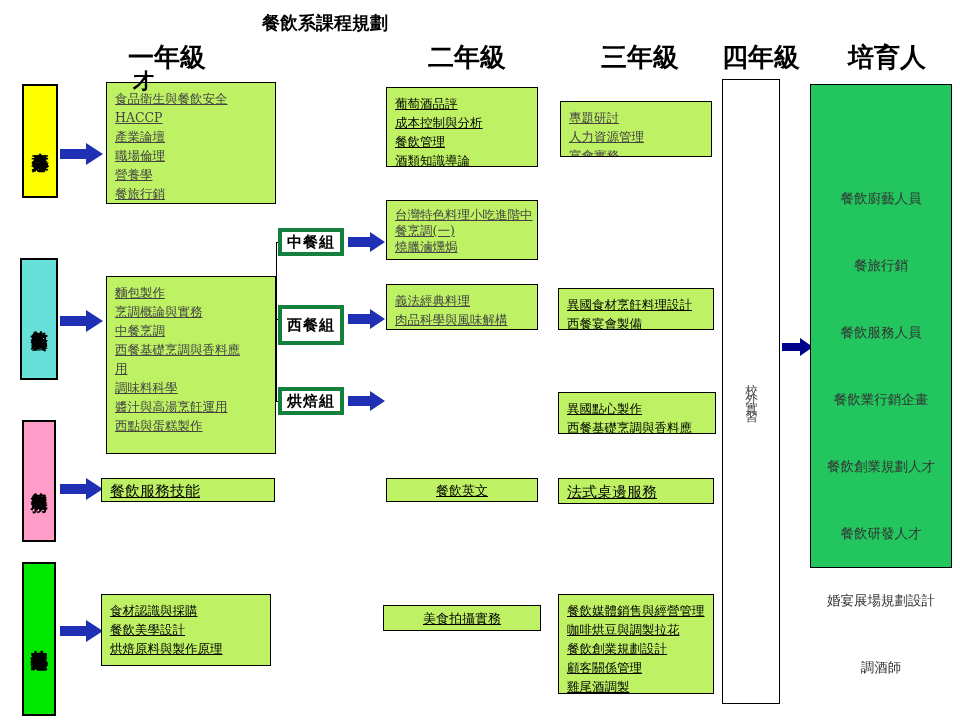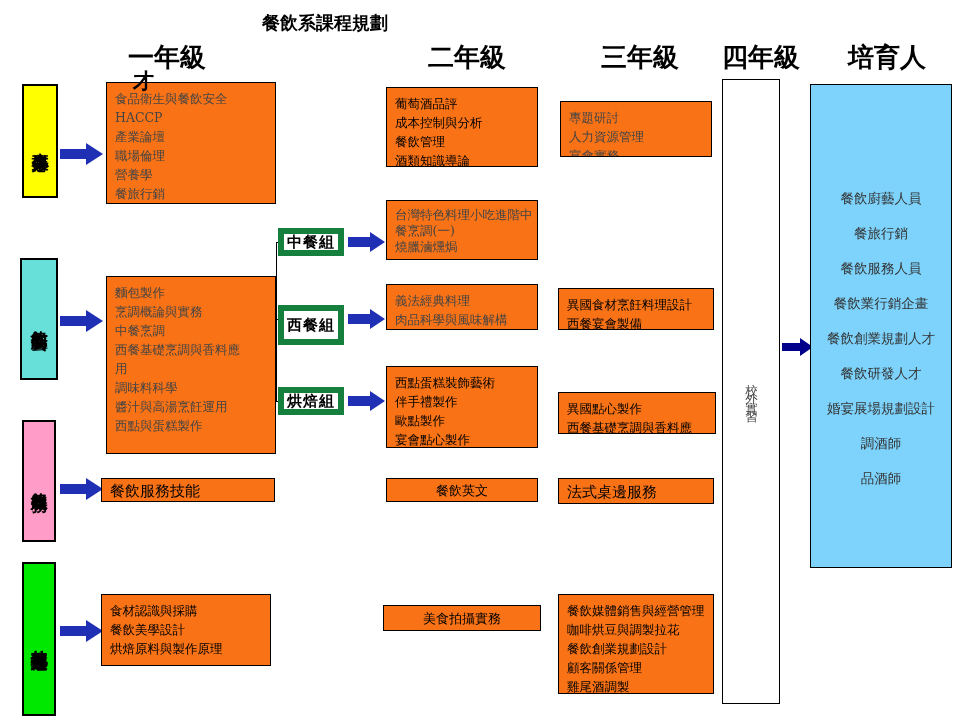--- a/index.html
+++ b/index.html
@@ -63,26 +63,27 @@
     align-items: center;
     justify-content: center;
     line-height: 1.02;
     font-family: "DejaVu Sans", "Liberation Sans", sans-serif;
   }
 
   
   .box {
     box-sizing: border-box;
     border: 1px solid #000000;
-    background: #f97316;
+    background: #bef264;
     font-size: 12.5px;
     line-height: 19px;
     padding: 6px 7px 4px 8px;
     font-family: "DejaVu Sans", "Liberation Sans", sans-serif;
     overflow: hidden;
+    text-decoration: underline;
   }
   .box.serif {
     font-family: "DejaVu Serif", "Liberation Serif", serif;
     color: #444444;
   }
   .box.tight { line-height: 16px; }
   .box .ln { white-space: nowrap; }
   .box.center {
     display: flex;
     align-items: center;
@@ -94,21 +95,21 @@
     display: flex;
     align-items: center;
     justify-content: flex-start;
     padding-left: 8px;
     font-size: 15px;
   }
 
   
   .group-box {
     box-sizing: border-box;
-    border: 6px solid #15803d;
+    border: 4px solid #15803d;
     background: #ffffff;
     display: flex;
     align-items: center;
     justify-content: center;
     font-size: 15px;
     font-weight: bold;
     letter-spacing: 1px;
     font-family: "DejaVu Sans", "Liberation Sans", sans-serif;
   }
 
@@ -127,28 +128,29 @@
     font-size: 12.5px;
     letter-spacing: 9px;
     color: #444444;
     font-family: "DejaVu Serif", "Liberation Serif", serif;
   }
 
   
   .talent-box {
     box-sizing: border-box;
     border: 1px solid #000000;
-    background: #7dd3fc;
+    background: #22c55e;
     display: flex;
     flex-direction: column;
     align-items: center;
     padding-top: 106px;
     font-family: "DejaVu Serif", "Liberation Serif", serif;
     color: #333333;
     font-size: 13.5px;
+    gap: 32px;
   }
   .talent-box .t-item {
     line-height: 14px;
     margin-bottom: 21px;
     white-space: nowrap;
   }
 
   
   .arrow {
     display: block;
@@ -254,26 +256,20 @@
 
   <div class="abs box serif" style="left:386px; top:284px; width:152px; height:46px;">
     <div class="ln">義法經典料理</div>
     <div class="ln">肉品科學與風味解構</div>
   </div>
   <div class="abs box" style="left:558px; top:288px; width:156px; height:42px;">
     <div class="ln">異國食材烹飪料理設計</div>
     <div class="ln">西餐宴會製備</div>
   </div>
 
-  <div class="abs box" style="left:386px; top:366px; width:152px; height:82px;">
-    <div class="ln">西點蛋糕裝飾藝術</div>
-    <div class="ln">伴手禮製作</div>
-    <div class="ln">歐點製作</div>
-    <div class="ln">宴會點心製作</div>
-  </div>
   <div class="abs box" style="left:558px; top:392px; width:158px; height:42px;">
     <div class="ln">異國點心製作</div>
     <div class="ln">西餐基礎烹調與香料應</div>
   </div>
 
   <div class="abs box vcenter-left" style="left:101px; top:478px; width:174px; height:24px;">餐飲服務技能</div>
   <div class="abs box center" style="left:386px; top:478px; width:152px; height:24px;">餐飲英文</div>
   <div class="abs box vcenter-left" style="left:558px; top:478px; width:156px; height:26px;">法式桌邊服務</div>
 
   <div class="abs box" style="left:101px; top:594px; width:170px; height:72px;">

